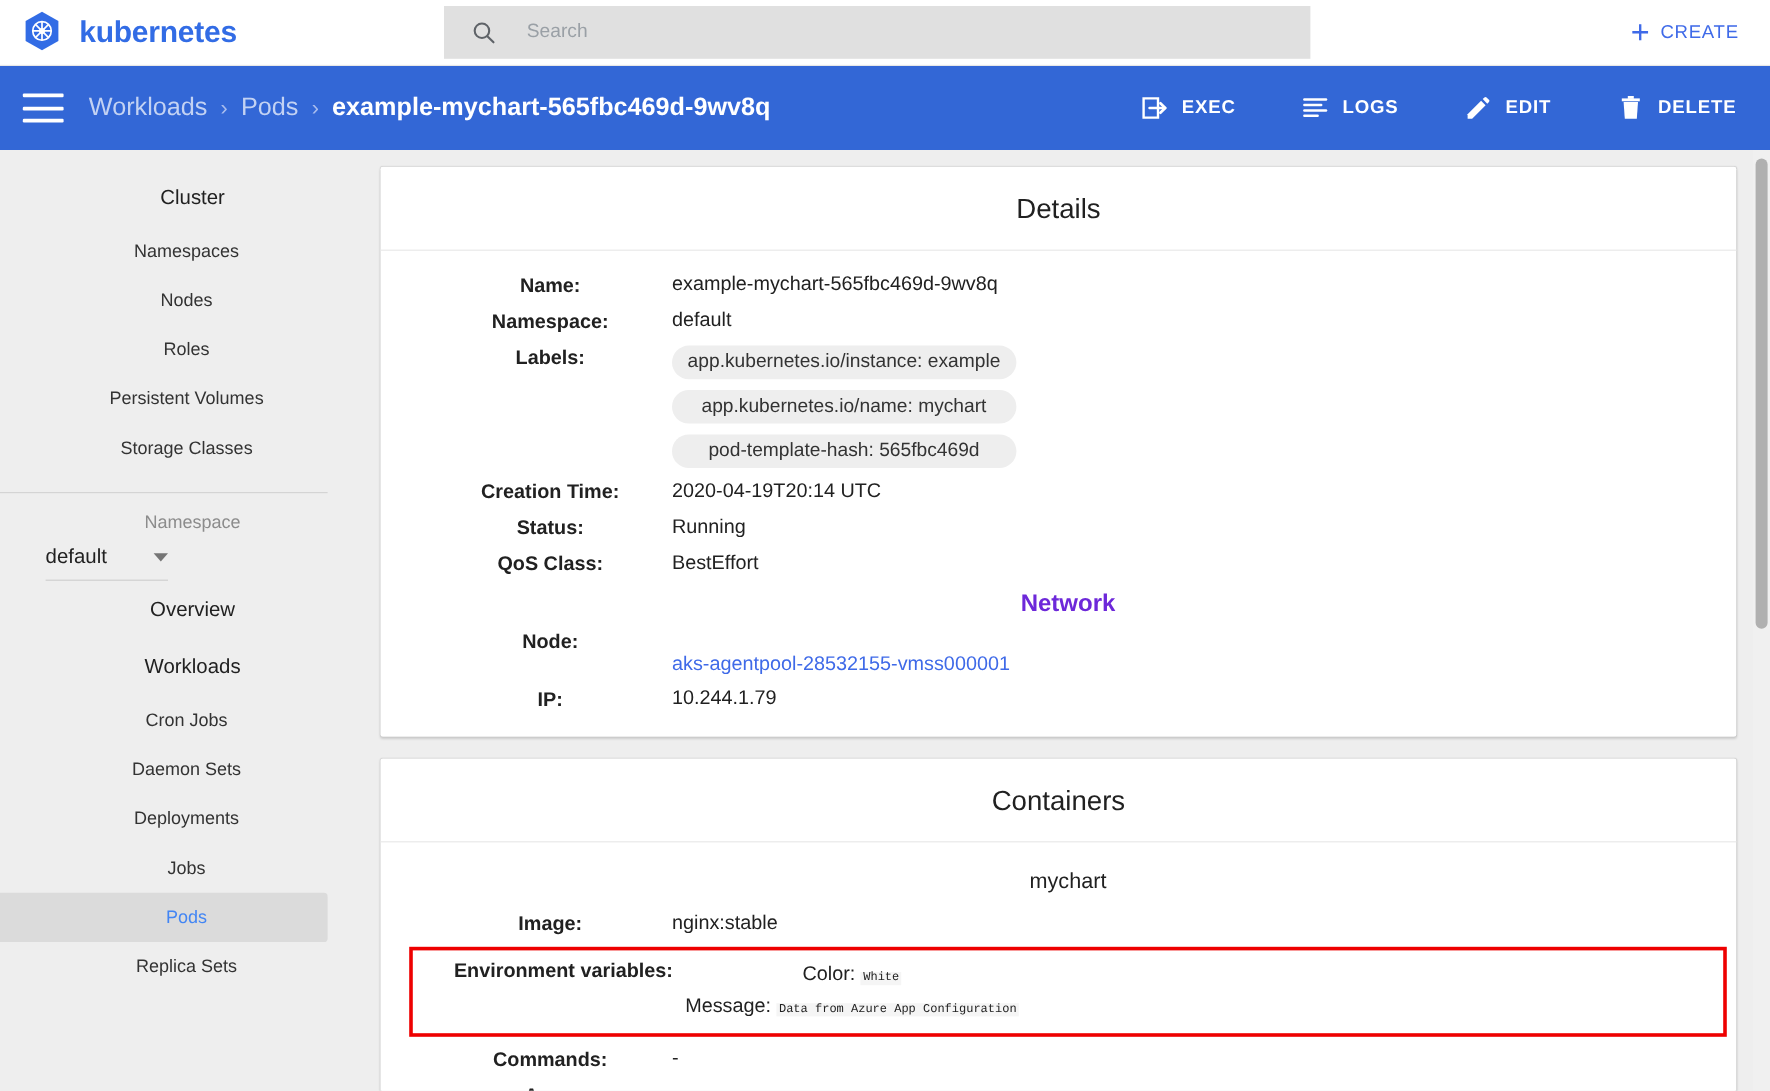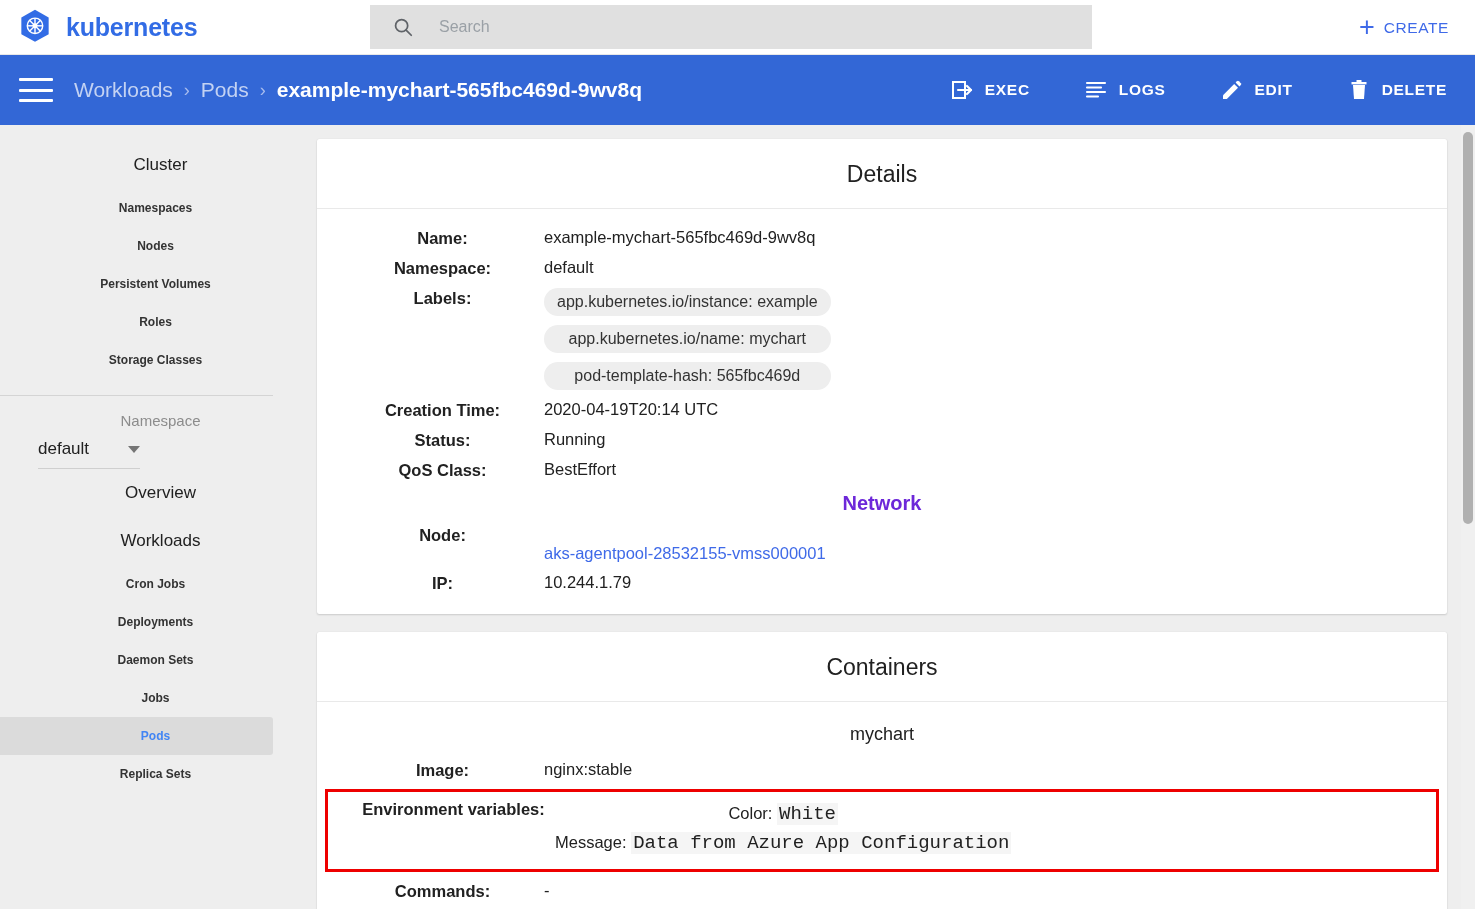--- a/index.html
+++ b/index.html
@@ -117,27 +117,26 @@
     background: #eeeeee;
     padding-top: 16px;
     overflow: hidden;
   }
   .nav-group-title {
     font-size: 17px;
     color: #212121;
     padding: 14px 0 14px 24px;
   }
   .nav-item {
-    font-size: 12px;
+    font-size: 15px;
     color: #333333;
     padding: 12px 0 12px 38px;
     margin-right: 24px;
     border-radius: 0 3px 3px 0;
     cursor: pointer;
-    font-weight: bold;
   }
   .nav-item.active { background: #dbdbdb; color: #4285f4; }
   .nav-divider { height: 1px; background: #d4d4d4; margin: 16px 24px 0 0; }
   .ns-label { font-size: 15px; color: #8c8c8c; padding: 16px 0 4px 24px; }
   .ns-select-row {
     display: flex; align-items: center;
     margin: 6px 0 0 38px;
     width: 102px;
     border-bottom: 1px solid #cfcfcf;
     padding-bottom: 9px;
@@ -163,21 +162,21 @@
     border-radius: 2px;
     box-shadow: 0 1px 2px rgba(0,0,0,0.14), 0 0 1px rgba(0,0,0,0.12);
     margin-bottom: 18px;
   }
   .card-header {
     padding: 22px 24px 20px 24px;
     font-size: 23px;
     color: #212121;
     border-bottom: 1px solid #e9e9e9;
   }
-  .card-body { padding: 14px 0 16px 0; }
+  .card-body { padding: 14px 0 16px 16px; }
 
   .kv-row { display: flex; padding: 5px 24px; align-items: flex-start; }
   .kv-key {
     width: 203px; flex: none;
     font-size: 16.5px; font-weight: bold; color: #212121;
     padding-top: 1px;
   }
   .kv-val { font-size: 16.5px; color: #212121; }
   .kv-val.link { color: #3f6ae8; cursor: pointer; margin-top: 19px; }
   .section-head {
@@ -211,21 +210,21 @@
   }
   .env-key {
     width: 203px; flex: none;
     font-size: 16.5px; font-weight: bold; color: #212121;
   }
   .env-list { font-size: 16.5px; color: #212121; line-height: 1.55; }
   .env-line { white-space: nowrap; }
   .env-name { color: #212121; }
   .env-value {
     font-family: "Liberation Mono", monospace;
-    font-size: 19px;
+    font-size: 10px;
     background: #f5f5f5;
     color: #212121;
     padding: 0 2px;
   }
 
   
   .scrollbar-track {
     position: absolute;
     top: 0; right: 0;
     width: 14px; height: 784px;
@@ -327,38 +326,38 @@
     </button>
   </div>
 </div>
 
 <div class="body-wrap">
 
   <div class="sidebar">
     <div class="nav-group-title">Cluster</div>
     <div class="nav-item">Namespaces</div>
     <div class="nav-item">Nodes</div>
+    <div class="nav-item">Roles</div>
     <div class="nav-item">Persistent Volumes</div>
-    <div class="nav-item">Roles</div>
     <div class="nav-item">Storage Classes</div>
 
     <div class="nav-divider"></div>
 
     <div class="ns-label">Namespace</div>
     <div class="ns-select-row">
       <span class="ns-value">default</span>
       <span class="caret"></span>
     </div>
 
     <div class="nav-group-title">Overview</div>
     <div class="nav-group-title">Workloads</div>
 
     <div class="nav-item">Cron Jobs</div>
+    <div class="nav-item">Daemon Sets</div>
     <div class="nav-item">Deployments</div>
-    <div class="nav-item">Daemon Sets</div>
     <div class="nav-item">Jobs</div>
     <div class="nav-item active">Pods</div>
     <div class="nav-item">Replica Sets</div>
   </div>
 
   <div class="main">
 
     <div class="card">
       <div class="card-header">Details</div>
       <div class="card-body">

